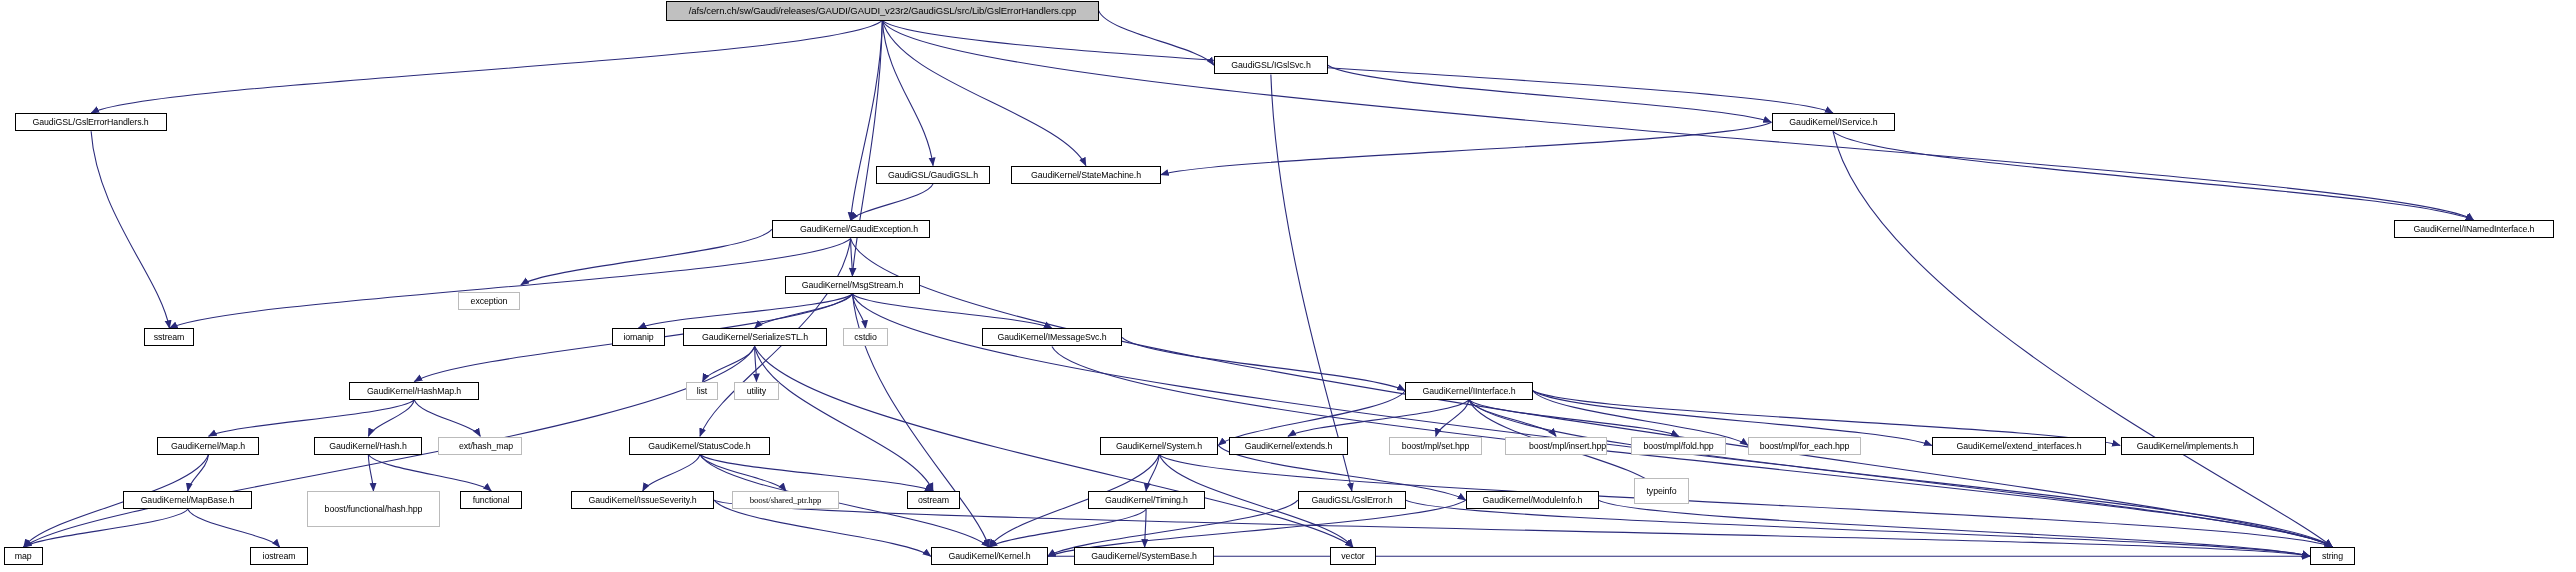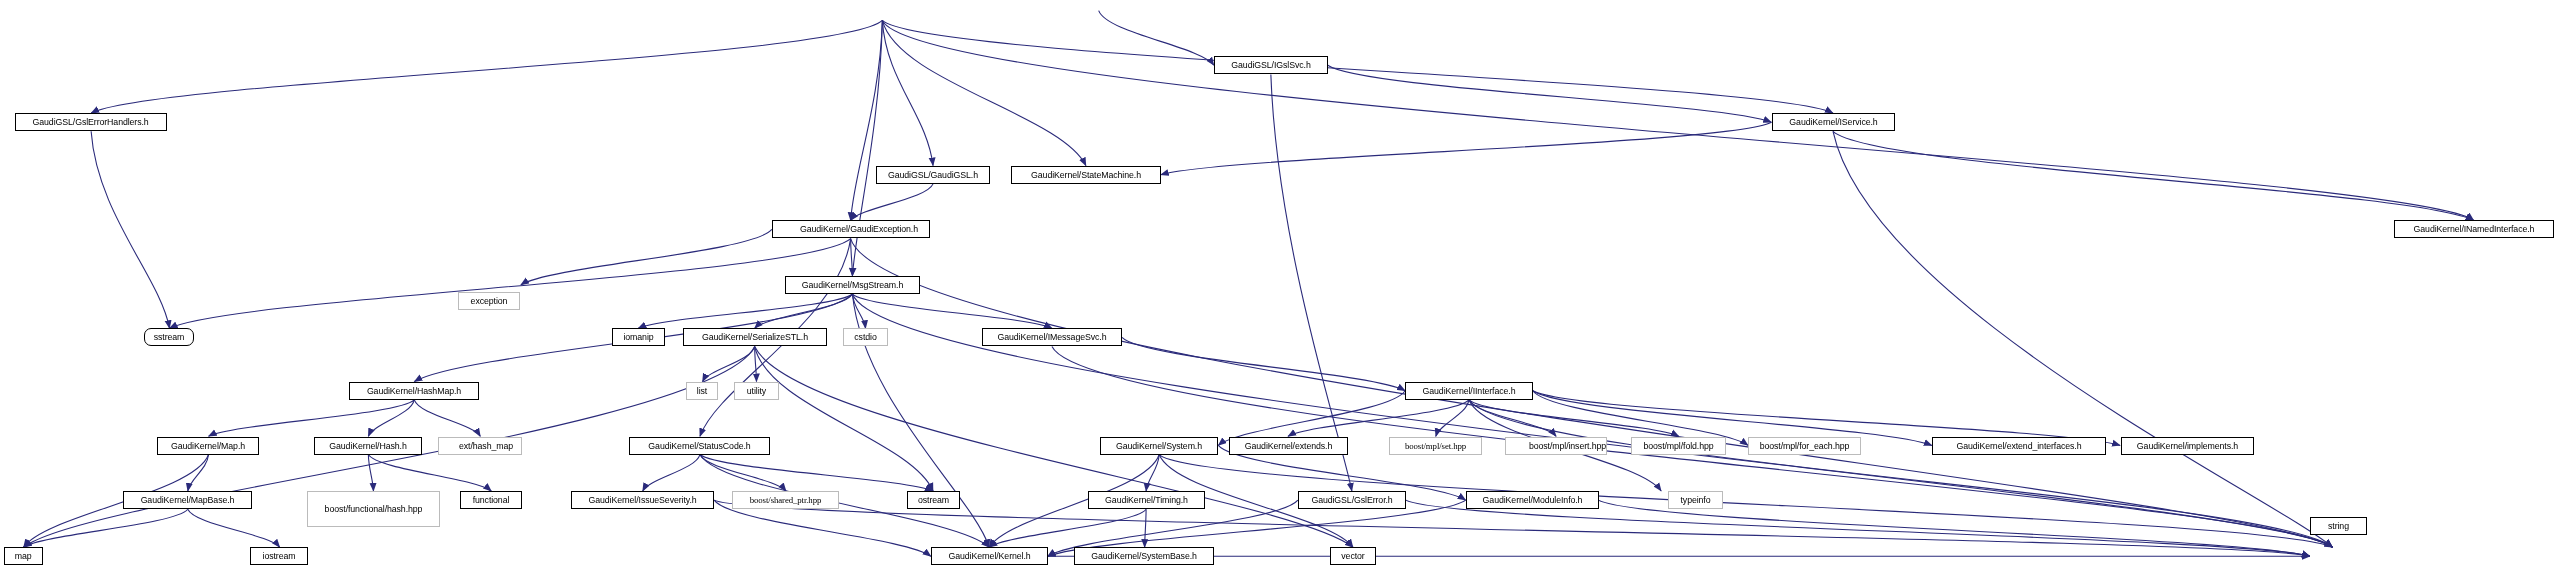--- a/index.html
+++ b/index.html
@@ -103,20 +103,23 @@
         <path d="M2190,685.5 C2246,717.84 3077,735.55 3165,762.5" marker-end="url(#ah)"></path>
         <path d="M1778,685.5 C1751.589,717.84 1476.503,735.55 1435,762.5" marker-end="url(#ah)"></path>
         <path d="M1926,685.5 C1982,717.84 3077,735.55 3165,762.5" marker-end="url(#ah)"></path>
         <path d="M256.5,698 C239.175,719.84 58.725,731.8 31.5,750" marker-end="url(#ah)"></path>
         <path d="M256.5,698 C266.202,719.84 367.254,731.8 382.5,750" marker-end="url(#ah)"></path>
         <path d="M978,685.5 C1000.869,717.84 1239.063,735.55 1275,762.5" marker-end="url(#ah)"></path>
         <path d="M978,685.5 C1034,717.84 3077,735.55 3165,762.5" marker-end="url(#ah)"></path>
         <path d="M1435,762.5 C1491,762.5 3077,762.5 3165,762.5" marker-end="url(#ah)"></path>
       </g>
   </svg>
+<div class="node root" style="left: 666px; top: 0.7px; width: 433px; height: 20px; font-size: 9.5px;">
+      <span>/afs/cern.ch/sw/Gaudi/releases/GAUDI/GAUDI_v23r2/GaudiGSL/src/Lib/GslErrorHandlers.cpp</span>
+    </div>
     <div class="node solid" style="left: 1214px; top: 56px; width: 114px; height: 18px; font-size: 8.8px;">
       <span>GaudiGSL/IGslSvc.h</span>
     </div>
     <div class="node solid" style="left: 1772px; top: 113px; width: 123px; height: 18px; font-size: 8.8px;">
       <span>GaudiKernel/IService.h</span>
     </div>
     <div class="node solid" style="left: 14.6px; top: 113px; width: 152px; height: 18px; font-size: 8.8px;">
       <span>GaudiGSL/GslErrorHandlers.h</span>
     </div>
     <div class="node solid" style="left: 876px; top: 166px; width: 114px; height: 18px; font-size: 8.8px;">
@@ -130,21 +133,21 @@
     </div>
     <div class="node solid" style="left: 2394px; top: 220px; width: 160px; height: 18px; font-size: 8.8px;">
       <span>GaudiKernel/INamedInterface.h</span>
     </div>
     <div class="node solid" style="left: 785px; top: 276px; width: 135px; height: 18px; font-size: 8.8px;">
       <span>GaudiKernel/MsgStream.h</span>
     </div>
     <div class="node faint" style="left: 458px; top: 292px; width: 62px; height: 18px; font-size: 8.8px;">
       <span>exception</span>
     </div>
-    <div class="node solid" style="left: 144px; top: 328px; width: 50px; height: 18px; font-size: 8.8px; border-radius: 7px;">
+    <div class="node solid" style="left: 144px; top: 328px; width: 50px; height: 18px; font-size: 8.8px;">
       <span>sstream</span>
     </div>
     <div class="node solid" style="left: 612px; top: 328px; width: 53px; height: 18px; font-size: 8.8px;">
       <span>iomanip</span>
     </div>
     <div class="node solid" style="left: 683px; top: 328px; width: 144px; height: 18px; font-size: 8.8px;">
       <span>GaudiKernel/SerializeSTL.h</span>
     </div>
     <div class="node faint" style="left: 843px; top: 328px; width: 45px; height: 18px; font-size: 8.8px;">
       <span>cstdio</span>
@@ -175,21 +178,21 @@
     </div>
     <div class="node solid" style="left: 629px; top: 437px; width: 141px; height: 18px; font-size: 8.8px;">
       <span>GaudiKernel/StatusCode.h</span>
     </div>
     <div class="node solid" style="left: 1100px; top: 437px; width: 118px; height: 18px; font-size: 8.8px;">
       <span>GaudiKernel/System.h</span>
     </div>
     <div class="node solid" style="left: 1229px; top: 437px; width: 119px; height: 18px; font-size: 8.8px;">
       <span>GaudiKernel/extends.h</span>
     </div>
-    <div class="node faint" style="left: 1389px; top: 437px; width: 93px; height: 18px; font-size: 8.8px; font-family: Liberation Serif, serif;">
+    <div class="node faint" style="left: 1389px; top: 437px; width: 93px; height: 18px; font-size: 8.8px;">
       <span>boost/mpl/set.hpp</span>
     </div>
     <div class="node faint" style="left: 1505px; top: 437px; width: 102px; height: 18px; font-size: 8.8px; padding-left: 23px;">
       <span>boost/mpl/insert.hpp</span>
     </div>
     <div class="node faint" style="left: 1631px; top: 437px; width: 95px; height: 18px; font-size: 8.8px;">
       <span>boost/mpl/fold.hpp</span>
     </div>
     <div class="node faint" style="left: 1748px; top: 437px; width: 113px; height: 18px; font-size: 8.8px;">
       <span>boost/mpl/for_each.hpp</span>
@@ -220,35 +223,35 @@
     </div>
     <div class="node solid" style="left: 1088px; top: 491px; width: 117px; height: 18px; font-size: 8.8px;">
       <span>GaudiKernel/Timing.h</span>
     </div>
     <div class="node solid" style="left: 1298px; top: 491px; width: 108px; height: 18px; font-size: 8.8px;">
       <span>GaudiGSL/GslError.h</span>
     </div>
     <div class="node solid" style="left: 1466px; top: 491px; width: 133px; height: 18px; font-size: 8.8px;">
       <span>GaudiKernel/ModuleInfo.h</span>
     </div>
-    <div class="node faint" style="left: 1634px; top: 491px; width: 55px; height: 18px; font-size: 8.8px; margin-left: 34px;">
+    <div class="node faint" style="left: 1634px; top: 478px; width: 55px; height: 26px; font-size: 8.8px;">
       <span>typeinfo</span>
     </div>
     <div class="node solid" style="left: 3.6px; top: 547px; width: 39px; height: 18px; font-size: 8.8px;">
       <span>map</span>
     </div>
     <div class="node solid" style="left: 250px; top: 547px; width: 58px; height: 18px; font-size: 8.8px;">
       <span>iostream</span>
     </div>
     <div class="node solid" style="left: 931px; top: 547px; width: 117px; height: 18px; font-size: 8.8px;">
       <span>GaudiKernel/Kernel.h</span>
     </div>
     <div class="node solid" style="left: 1074px; top: 547px; width: 140px; height: 18px; font-size: 8.8px;">
       <span>GaudiKernel/SystemBase.h</span>
     </div>
     <div class="node solid" style="left: 1330px; top: 547px; width: 46px; height: 18px; font-size: 8.8px; align-items: center;">
       <span>vector</span>
     </div>
-    <div class="node solid" style="left: 2310px; top: 517px; width: 57px; height: 18px; font-size: 8.8px;">
+    <div class="node solid" style="left: 2310px; top: 547px; width: 45px; height: 18px; font-size: 8.8px;">
       <span>string</span>
     </div>
   </div>
 
 
 </body></html>

